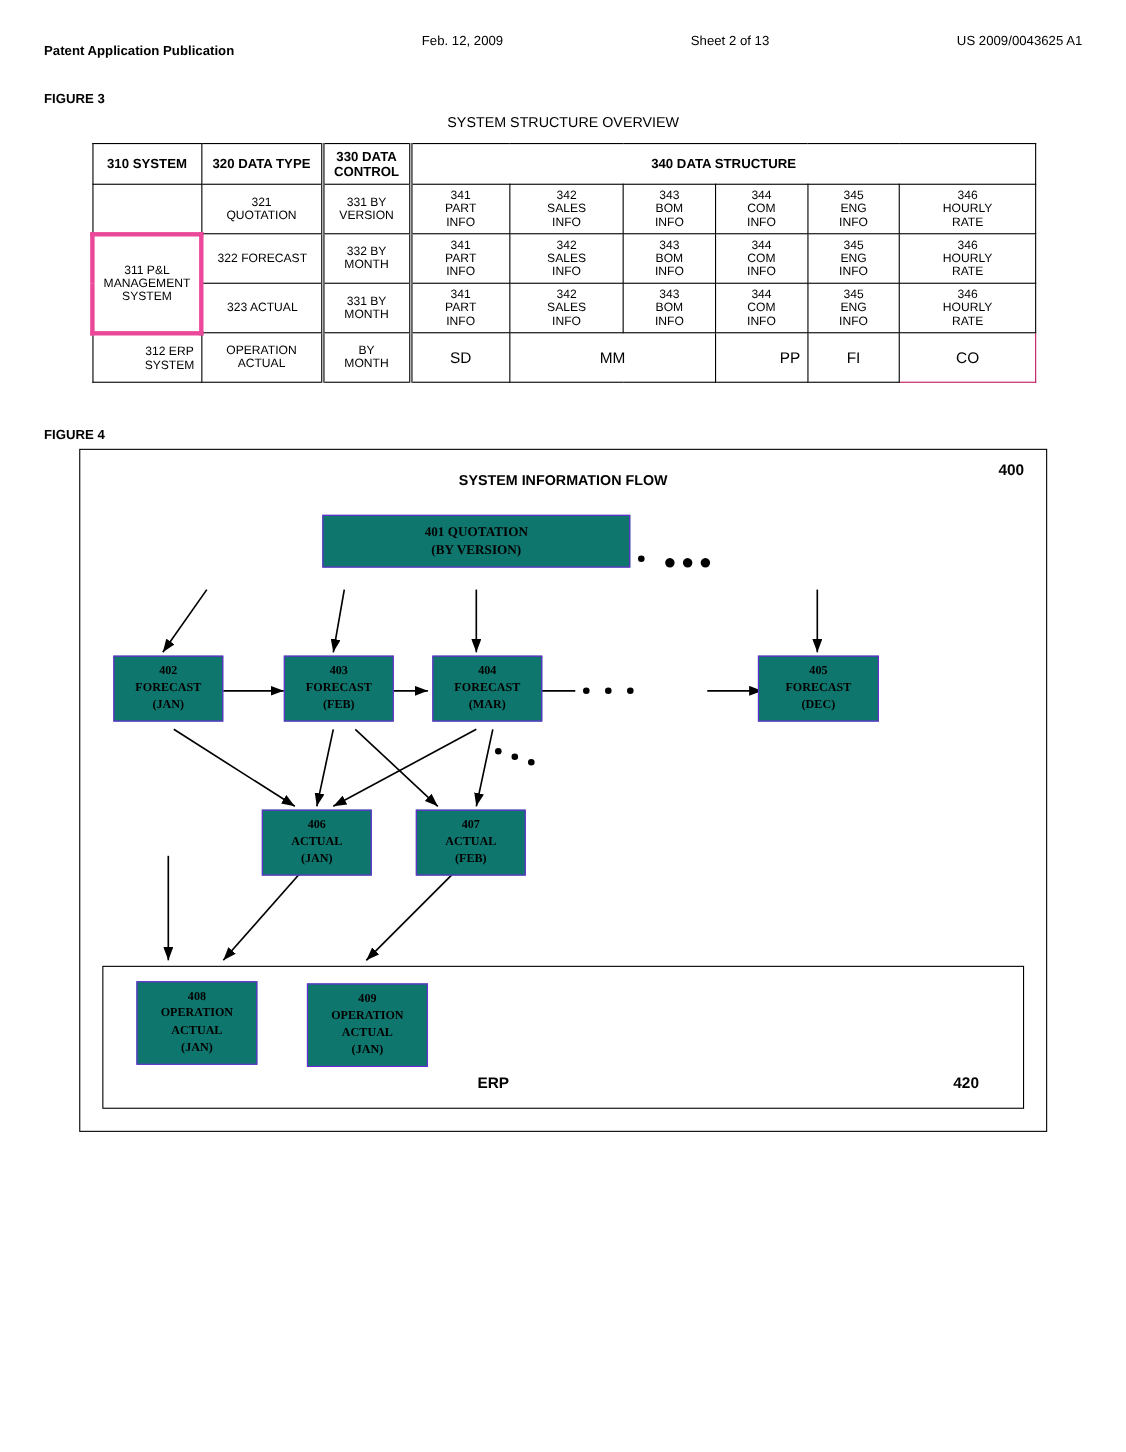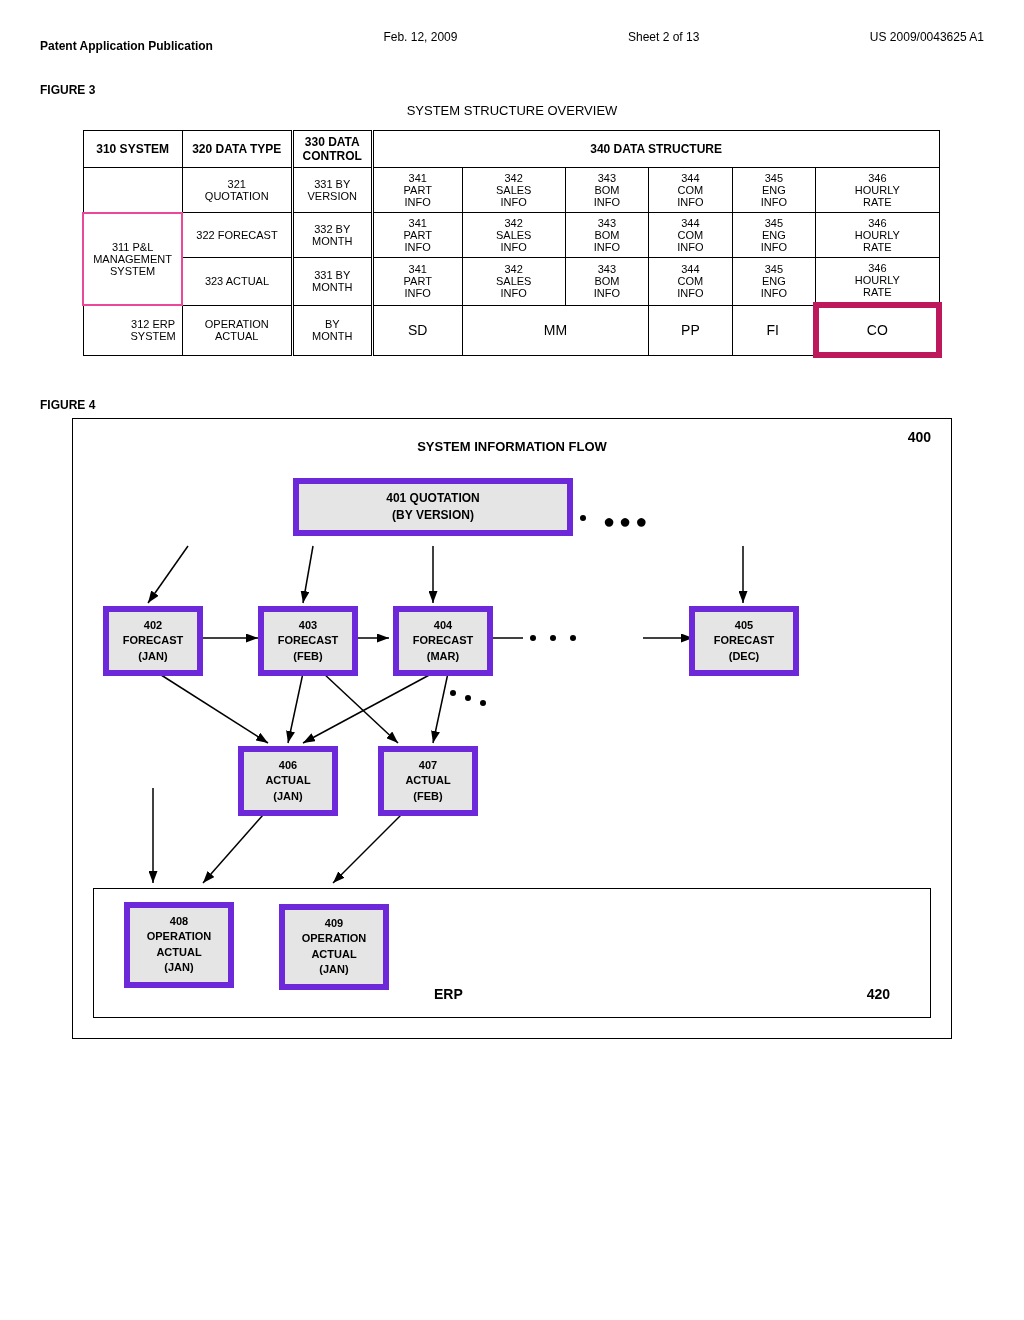--- a/index.html
+++ b/index.html
@@ -89,27 +89,28 @@
       font-weight: bold;
       font-size: 14px;
     }
     .flow-diagram {
       position: relative;
       width: 100%;
       height: 560px;
     }
     .flow-box {
       position: absolute;
-      border: 6px solid #6d28d9;
-      background: #e5e5e5;
+      border: 1px solid #6d28d9;
+      background: #0f766e;
       text-align: center;
       font-size: 11px;
       font-weight: bold;
       padding: 6px 8px;
       line-height: 1.4;
+      font-family: Liberation Serif, serif;
     }
     .erp-section {
       position: absolute;
       border: 1px solid #000;
       bottom: 0;
       left: 0;
       right: 0;
       height: 130px;
       background: #fff;
     }
@@ -157,21 +158,21 @@
         <td style="border-left:3px double #000; border-top:1px solid #000; border-bottom:1px solid #000; border-right:1px solid #000;">331 BY<br>VERSION</td>
         <td style="border-left:3px double #000; border-top:1px solid #000; border-bottom:1px solid #000; border-right:1px solid #000;">341<br>PART<br>INFO</td>
         <td style="border:1px solid #000;">342<br>SALES<br>INFO</td>
         <td style="border:1px solid #000;">343<br>BOM<br>INFO</td>
         <td style="border:1px solid #000;">344<br>COM<br>INFO</td>
         <td style="border:1px solid #000;">345<br>ENG<br>INFO</td>
         <td style="border:1px solid #000;">346<br>HOURLY<br>RATE</td>
       </tr>
 
       <tr>
-        <td rowspan="2" style="border:2px solid #ec4899;">311 P&amp;L<br>MANAGEMENT<br>SYSTEM</td>
+        <td rowspan="2" style="border:4px solid #ec4899;">311 P&amp;L<br>MANAGEMENT<br>SYSTEM</td>
         <td style="border:1px solid #000;">322 FORECAST</td>
         <td style="border-left:3px double #000; border-top:1px solid #000; border-bottom:1px solid #000; border-right:1px solid #000;">332 BY<br>MONTH</td>
         <td style="border-left:3px double #000; border-top:1px solid #000; border-bottom:1px solid #000; border-right:1px solid #000;">341<br>PART<br>INFO</td>
         <td style="border:1px solid #000;">342<br>SALES<br>INFO</td>
         <td style="border:1px solid #000;">343<br>BOM<br>INFO</td>
         <td style="border:1px solid #000;">344<br>COM<br>INFO</td>
         <td style="border:1px solid #000;">345<br>ENG<br>INFO</td>
         <td style="border:1px solid #000;">346<br>HOURLY<br>RATE</td>
       </tr>
 
@@ -185,23 +186,23 @@
         <td style="border:1px solid #000;">345<br>ENG<br>INFO</td>
         <td style="border:1px solid #000;">346<br>HOURLY<br>RATE</td>
       </tr>
 
       <tr>
         <td style="border:1px solid #000;padding-left:47px;">312 ERP<br>SYSTEM</td>
         <td style="border:1px solid #000;">OPERATION<br>ACTUAL</td>
         <td style="border-left:3px double #000; border-top:1px solid #000; border-bottom:1px solid #000; border-right:1px solid #000;">BY<br>MONTH</td>
         <td style="border-left:3px double #000; border-top:1px solid #000; border-bottom:1px solid #000; border-right:1px solid #000; font-size:14px; padding:14px 6px;">SD</td>
         <td colspan="2" style="border:1px solid #000; font-size:14px; padding:14px 6px;">MM</td>
-        <td style="border:1px solid #000; font-size:14px; padding:14px 6px;">PP</td>
+        <td style="border:1px solid #000; font-size:14px; padding:14px 6px;text-align:right;">PP</td>
         <td style="border:1px solid #000; font-size:14px; padding:14px 6px;">FI</td>
-        <td style="border:6px solid #be185d; font-size:14px; padding:14px 6px;">CO</td>
+        <td style="border:1px solid #be185d; font-size:14px; padding:14px 6px;">CO</td>
       </tr>
     </tbody>
   </table>
 </div>
 
 <div class="figure4-container">
   <div class="figure-label">FIGURE 4</div>
   <div class="figure4-box">
     <div class="figure4-title">SYSTEM INFORMATION FLOW</div>
     <div class="figure4-number">400</div>

